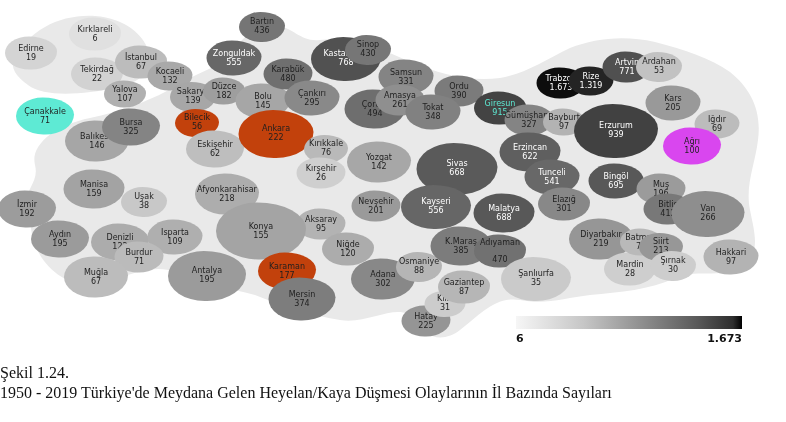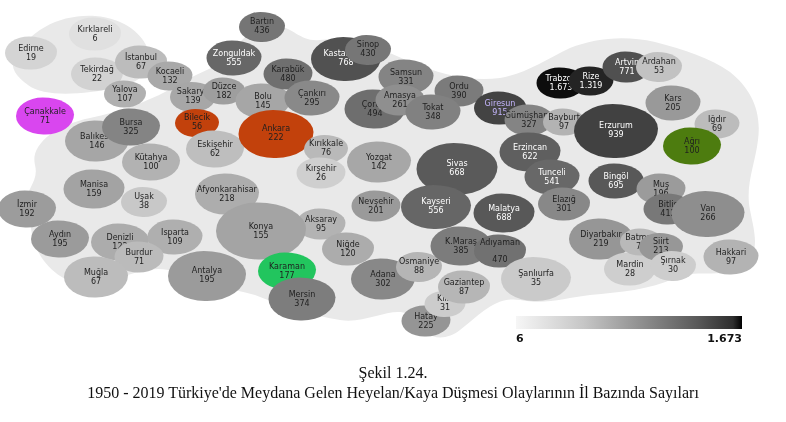--- a/index.html
+++ b/index.html
@@ -10,21 +10,21 @@
   .province{position:absolute;transform:translate(-50%,-50%);
             border-radius:46% 54% 50% 47% / 50% 46% 54% 50%;
             display:flex;flex-direction:column;align-items:center;justify-content:center;
             text-align:center;line-height:1.12;overflow:visible;}
   .p-name{font-size:8px;white-space:nowrap;}
   .p-val{font-size:8px;white-space:nowrap;}
   #legend{position:absolute;left:516px;top:316px;width:226px;}
   #legend-bar{width:226px;height:13px;}
   #legend-labels{display:flex;justify-content:space-between;margin-top:3px;
                  font-weight:bold;font-size:11px;color:#111;}
-  #caption{position:absolute;left:0;top:364px;width:786px;text-align:center;
+  #caption{position:absolute;left:0;top:364px;width:786px;
            font-family:"Liberation Serif","DejaVu Serif",serif;color:#111;}
   #caption-line1{font-size:16px;}
   #caption-line2{font-size:16px;margin-top:2px;}
 </style>
 </head>
 <body>
 
 <div id="stage">
 
   <div id="map">
@@ -114,21 +114,21 @@
         <span class="p-val">261</span>
       </div>
       <div class="province" style="left: 459px; top: 91px; width: 49px; height: 31px; background: rgb(123, 123, 123); color: rgb(31, 31, 31);">
         <span class="p-name">Ordu</span>
         <span class="p-val">390</span>
       </div>
       <div class="province" style="left: 433px; top: 112px; width: 55px; height: 35px; background: rgb(129, 129, 129); color: rgb(31, 31, 31);">
         <span class="p-name">Tokat</span>
         <span class="p-val">348</span>
       </div>
-      <div class="province" style="left: 500px; top: 108px; width: 52px; height: 33px; background: rgb(67, 67, 67); color: #c4b5fd;">
+      <div class="province" style="left: 500px; top: 108px; width: 52px; height: 33px; background: rgb(67, 67, 67); color: #5eead4;">
         <span class="p-name">Giresun</span>
         <span class="p-val">915</span>
       </div>
       <div class="province" style="left: 529px; top: 120px; width: 49px; height: 31px; background: rgb(132, 132, 132); color: rgb(31, 31, 31);">
         <span class="p-name">Gümüşhane</span>
         <span class="p-val">327</span>
       </div>
       <div class="province" style="left: 561px; top: 83px; width: 49px; height: 31px; background: rgb(13, 13, 13); color: rgb(255, 255, 255);">
         <span class="p-name">Trabzon</span>
         <span class="p-val">1.673</span>
@@ -150,56 +150,52 @@
         <span class="p-val">53</span>
       </div>
       <div class="province" style="left: 673px; top: 103px; width: 55px; height: 35px; background: rgb(153, 153, 153); color: rgb(31, 31, 31);">
         <span class="p-name">Kars</span>
         <span class="p-val">205</span>
       </div>
       <div class="province" style="left: 717px; top: 124px; width: 45px; height: 29px; background: rgb(188, 188, 188); color: rgb(31, 31, 31);">
         <span class="p-name">Iğdır</span>
         <span class="p-val">69</span>
       </div>
-      <div class="province" style="left: 692px; top: 146px; width: 58px; height: 37px; background: #4d7c0f; color: rgb(31, 31, 31);">
+      <div class="province" style="left: 692px; top: 146px; width: 58px; height: 37px; background: #d946ef; color: rgb(31, 31, 31);">
         <span class="p-name">Ağrı</span>
         <span class="p-val">100</span>
       </div>
       <div class="province" style="left: 616px; top: 131px; width: 84px; height: 54px; background: rgb(65, 65, 65); color: rgb(255, 255, 255);">
         <span class="p-name">Erzurum</span>
         <span class="p-val">939</span>
       </div>
       <div class="province" style="left: 530px; top: 152px; width: 61px; height: 39px; background: rgb(95, 95, 95); color: rgb(255, 255, 255);">
         <span class="p-name">Erzincan</span>
         <span class="p-val">622</span>
       </div>
-      <div class="province" style="left: 45px; top: 116px; width: 58px; height: 37px; background: #d946ef; color: rgb(31, 31, 31);">
+      <div class="province" style="left: 45px; top: 116px; width: 58px; height: 37px; background: #5eead4; color: rgb(31, 31, 31);">
         <span class="p-name">Çanakkale</span>
         <span class="p-val">71</span>
       </div>
       <div class="province" style="left: 97px; top: 141px; width: 64px; height: 41px; background: rgb(166, 166, 166); color: rgb(31, 31, 31);">
         <span class="p-name">Balıkesir</span>
         <span class="p-val">146</span>
       </div>
       <div class="province" style="left: 131px; top: 127px; width: 58px; height: 37px; background: rgb(132, 132, 132); color: rgb(31, 31, 31);">
         <span class="p-name">Bursa</span>
         <span class="p-val">325</span>
       </div>
       <div class="province" style="left: 197px; top: 123px; width: 44px; height: 28px; background: #c2410c; color: rgb(31, 31, 31);">
         <span class="p-name">Bilecik</span>
         <span class="p-val">56</span>
       </div>
       <div class="province" style="left: 215px; top: 149px; width: 58px; height: 37px; background: rgb(190, 190, 190); color: rgb(31, 31, 31);">
         <span class="p-name">Eskişehir</span>
         <span class="p-val">62</span>
       </div>
-      <div class="province" style="left: 151px; top: 162px; width: 58px; height: 37px; background: rgb(178, 178, 178); color: rgb(31, 31, 31);">
-        <span class="p-name">Kütahya</span>
-        <span class="p-val">100</span>
-      </div>
       <div class="province" style="left: 276px; top: 134px; width: 75px; height: 48px; background: #c2410c; color: rgb(31, 31, 31);">
         <span class="p-name">Ankara</span>
         <span class="p-val">222</span>
       </div>
       <div class="province" style="left: 326px; top: 149px; width: 44px; height: 28px; background: rgb(185, 185, 185); color: rgb(31, 31, 31);">
         <span class="p-name">Kırıkkale</span>
         <span class="p-val">76</span>
       </div>
       <div class="province" style="left: 321px; top: 173px; width: 49px; height: 31px; background: rgb(207, 207, 207); color: rgb(31, 31, 31);">
         <span class="p-name">Kırşehir</span>
@@ -290,21 +286,21 @@
         <span class="p-val">67</span>
       </div>
       <div class="province" style="left: 207px; top: 276px; width: 78px; height: 50px; background: rgb(155, 155, 155); color: rgb(31, 31, 31);">
         <span class="p-name">Antalya</span>
         <span class="p-val">195</span>
       </div>
       <div class="province" style="left: 261px; top: 231px; width: 90px; height: 57px; background: rgb(164, 164, 164); color: rgb(31, 31, 31);">
         <span class="p-name">Konya</span>
         <span class="p-val">155</span>
       </div>
-      <div class="province" style="left: 287px; top: 271px; width: 58px; height: 37px; background: #22c55e; color: rgb(31, 31, 31); text-align: right;">
+      <div class="province" style="left: 287px; top: 271px; width: 58px; height: 37px; background: #c2410c; color: rgb(31, 31, 31); text-align: right;">
         <span class="p-name">Karaman</span>
         <span class="p-val">177</span>
       </div>
       <div class="province" style="left: 302px; top: 299px; width: 67px; height: 43px; background: rgb(125, 125, 125); color: rgb(31, 31, 31);">
         <span class="p-name">Mersin</span>
         <span class="p-val">374</span>
       </div>
       <div class="province" style="left: 348px; top: 249px; width: 52px; height: 33px; background: rgb(172, 172, 172); color: rgb(31, 31, 31);">
         <span class="p-name">Niğde</span>
         <span class="p-val">120</span>

